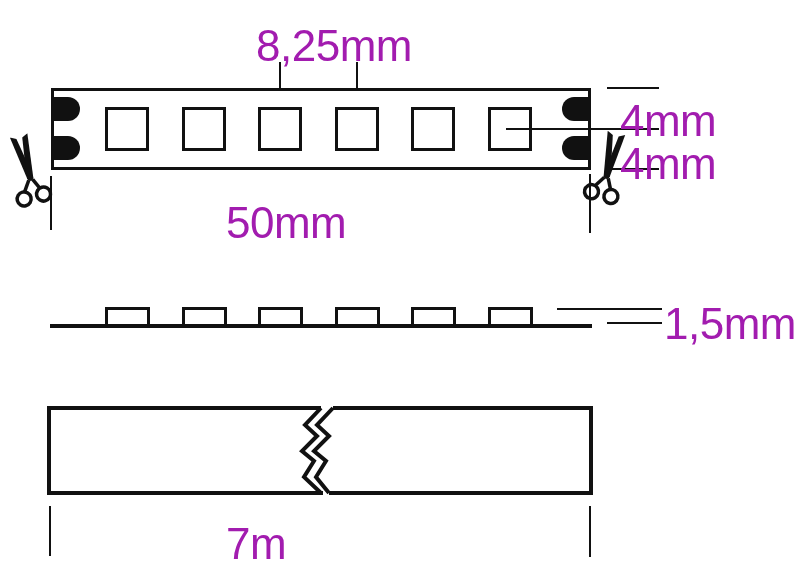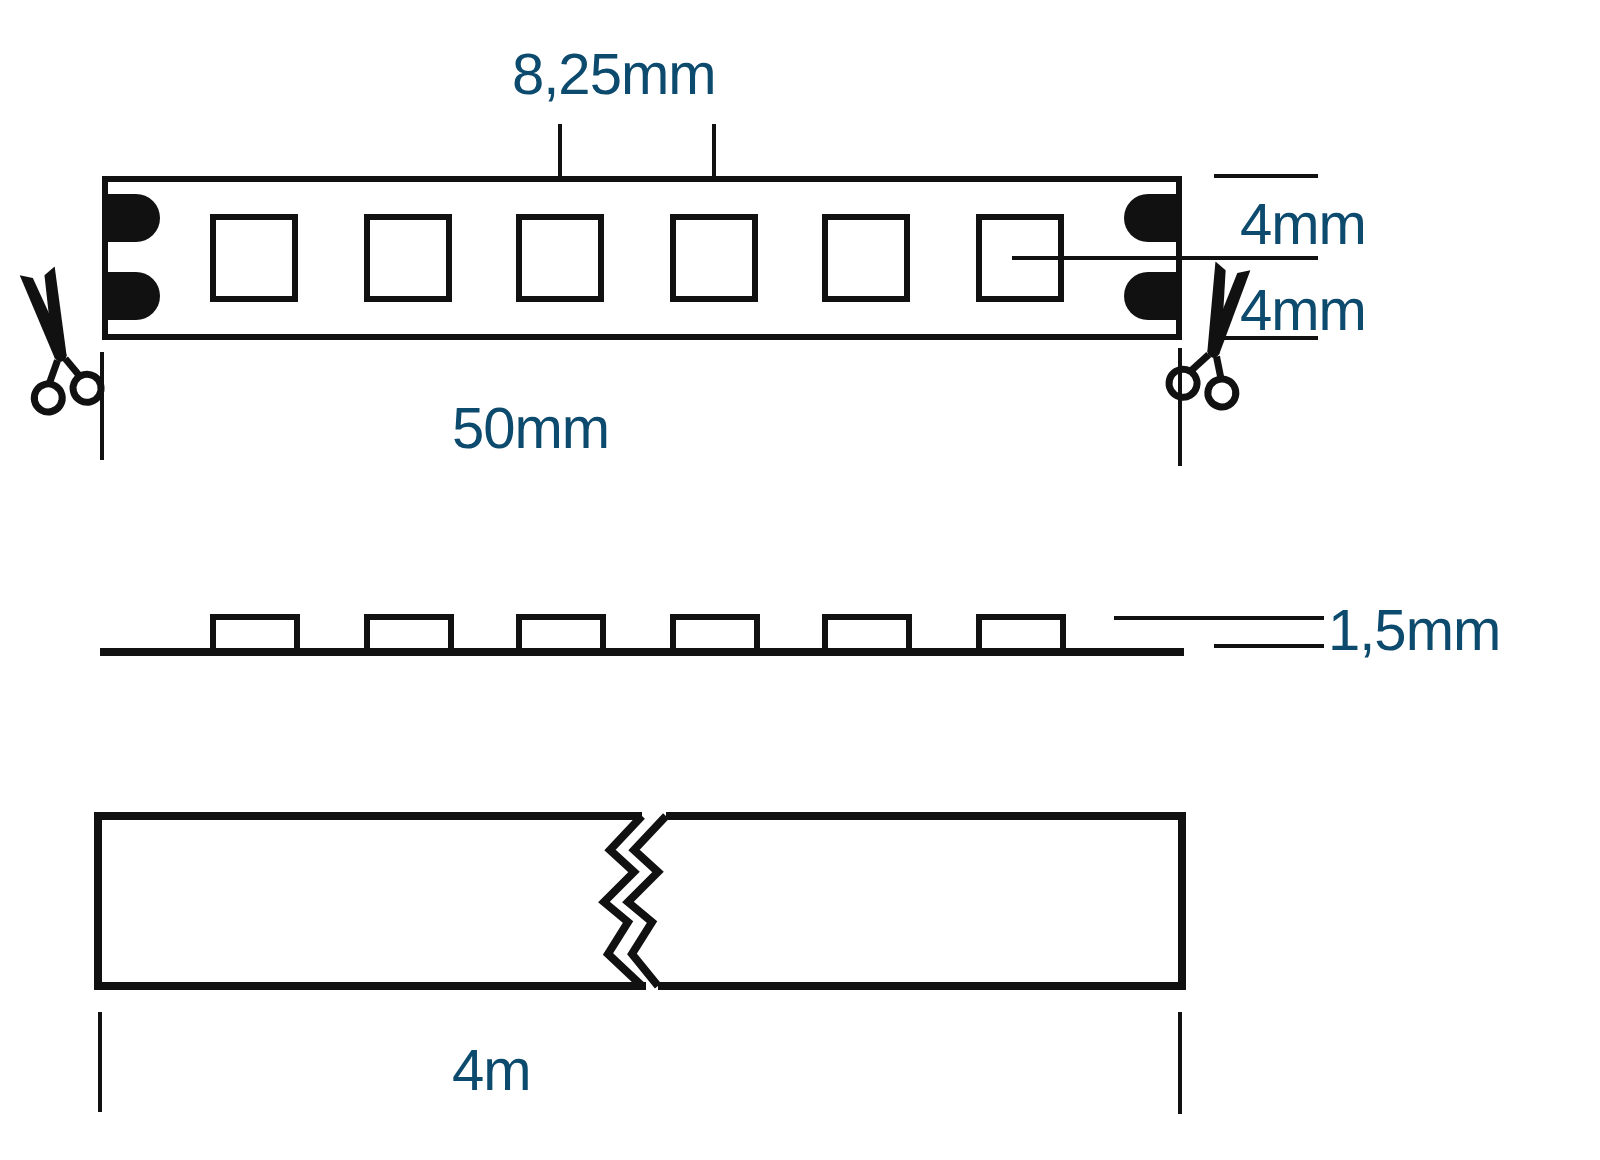--- a/index.html
+++ b/index.html
@@ -9,22 +9,22 @@
   .hline{position:absolute;background:#111;height:2px;}
   .vline{position:absolute;background:#111;width:2px;}
   .strip{position:absolute;left:51px;top:88px;width:540px;height:82px;
          border:3px solid #111;box-sizing:border-box;background:#fff;}
   .led-row{position:absolute;left:105px;top:107px;width:430px;height:44px;}
   .led-chip{position:absolute;top:0;width:44px;height:44px;border:3px solid #111;
             box-sizing:border-box;background:#fff;}
   .pad{position:absolute;width:26px;height:24px;background:#111;}
   .pad-l{border-radius:0 12px 12px 0;}
   .pad-r{border-radius:12px 0 0 12px;}
-  .label{position:absolute;font-size:29px;line-height:1;letter-spacing:-0.5px;
-         color:#0c4a6e;white-space:nowrap;}
+  .label{position:absolute;font-size:44px;line-height:1;letter-spacing:-0.5px;
+         color:#a21caf;white-space:nowrap;}
   .label-c{text-align:left;width:200px;}
   .side-base{position:absolute;left:50px;top:324px;width:542px;height:4px;background:#111;}
   .side-row{position:absolute;left:105px;top:307px;width:430px;height:20px;}
   .led-side{position:absolute;top:0;width:45px;height:20px;border:3px solid #111;
             box-sizing:border-box;background:#fff;}
   .scissors{position:absolute;width:44px;height:78px;}
   svg{display:block;}
 </style>
 </head>
 <body>
@@ -107,16 +107,16 @@
     <div class="abs" style="left:40px;top:400px;">
       <svg width="560" height="104" viewBox="0 0 560 104">
         <path d="M281,8 H9 V93 H283" fill="none" stroke="#111" stroke-width="4"></path>
         <path d="M293,8 H551 V93 H289" fill="none" stroke="#111" stroke-width="4"></path>
         <polyline points="281,8 265,25 277,36 262,51 274,61 264,77 281,93" fill="none" stroke="#111" stroke-width="4"></polyline>
         <polyline points="293,8 277,25 289,36 274,51 286,61 276,77 289,93" fill="none" stroke="#111" stroke-width="4"></polyline>
       </svg>
     </div>
     <div class="vline" style="left:49px;top:506px;height:50px;"></div>
     <div class="vline" style="left:589px;top:506px;height:51px;"></div>
-    <div class="label label-c" style="left:226px;top:522px;">4m</div>
+    <div class="label label-c" style="left:226px;top:522px;">7m</div>
   </div>
 
 </div>
 
 </body></html>

